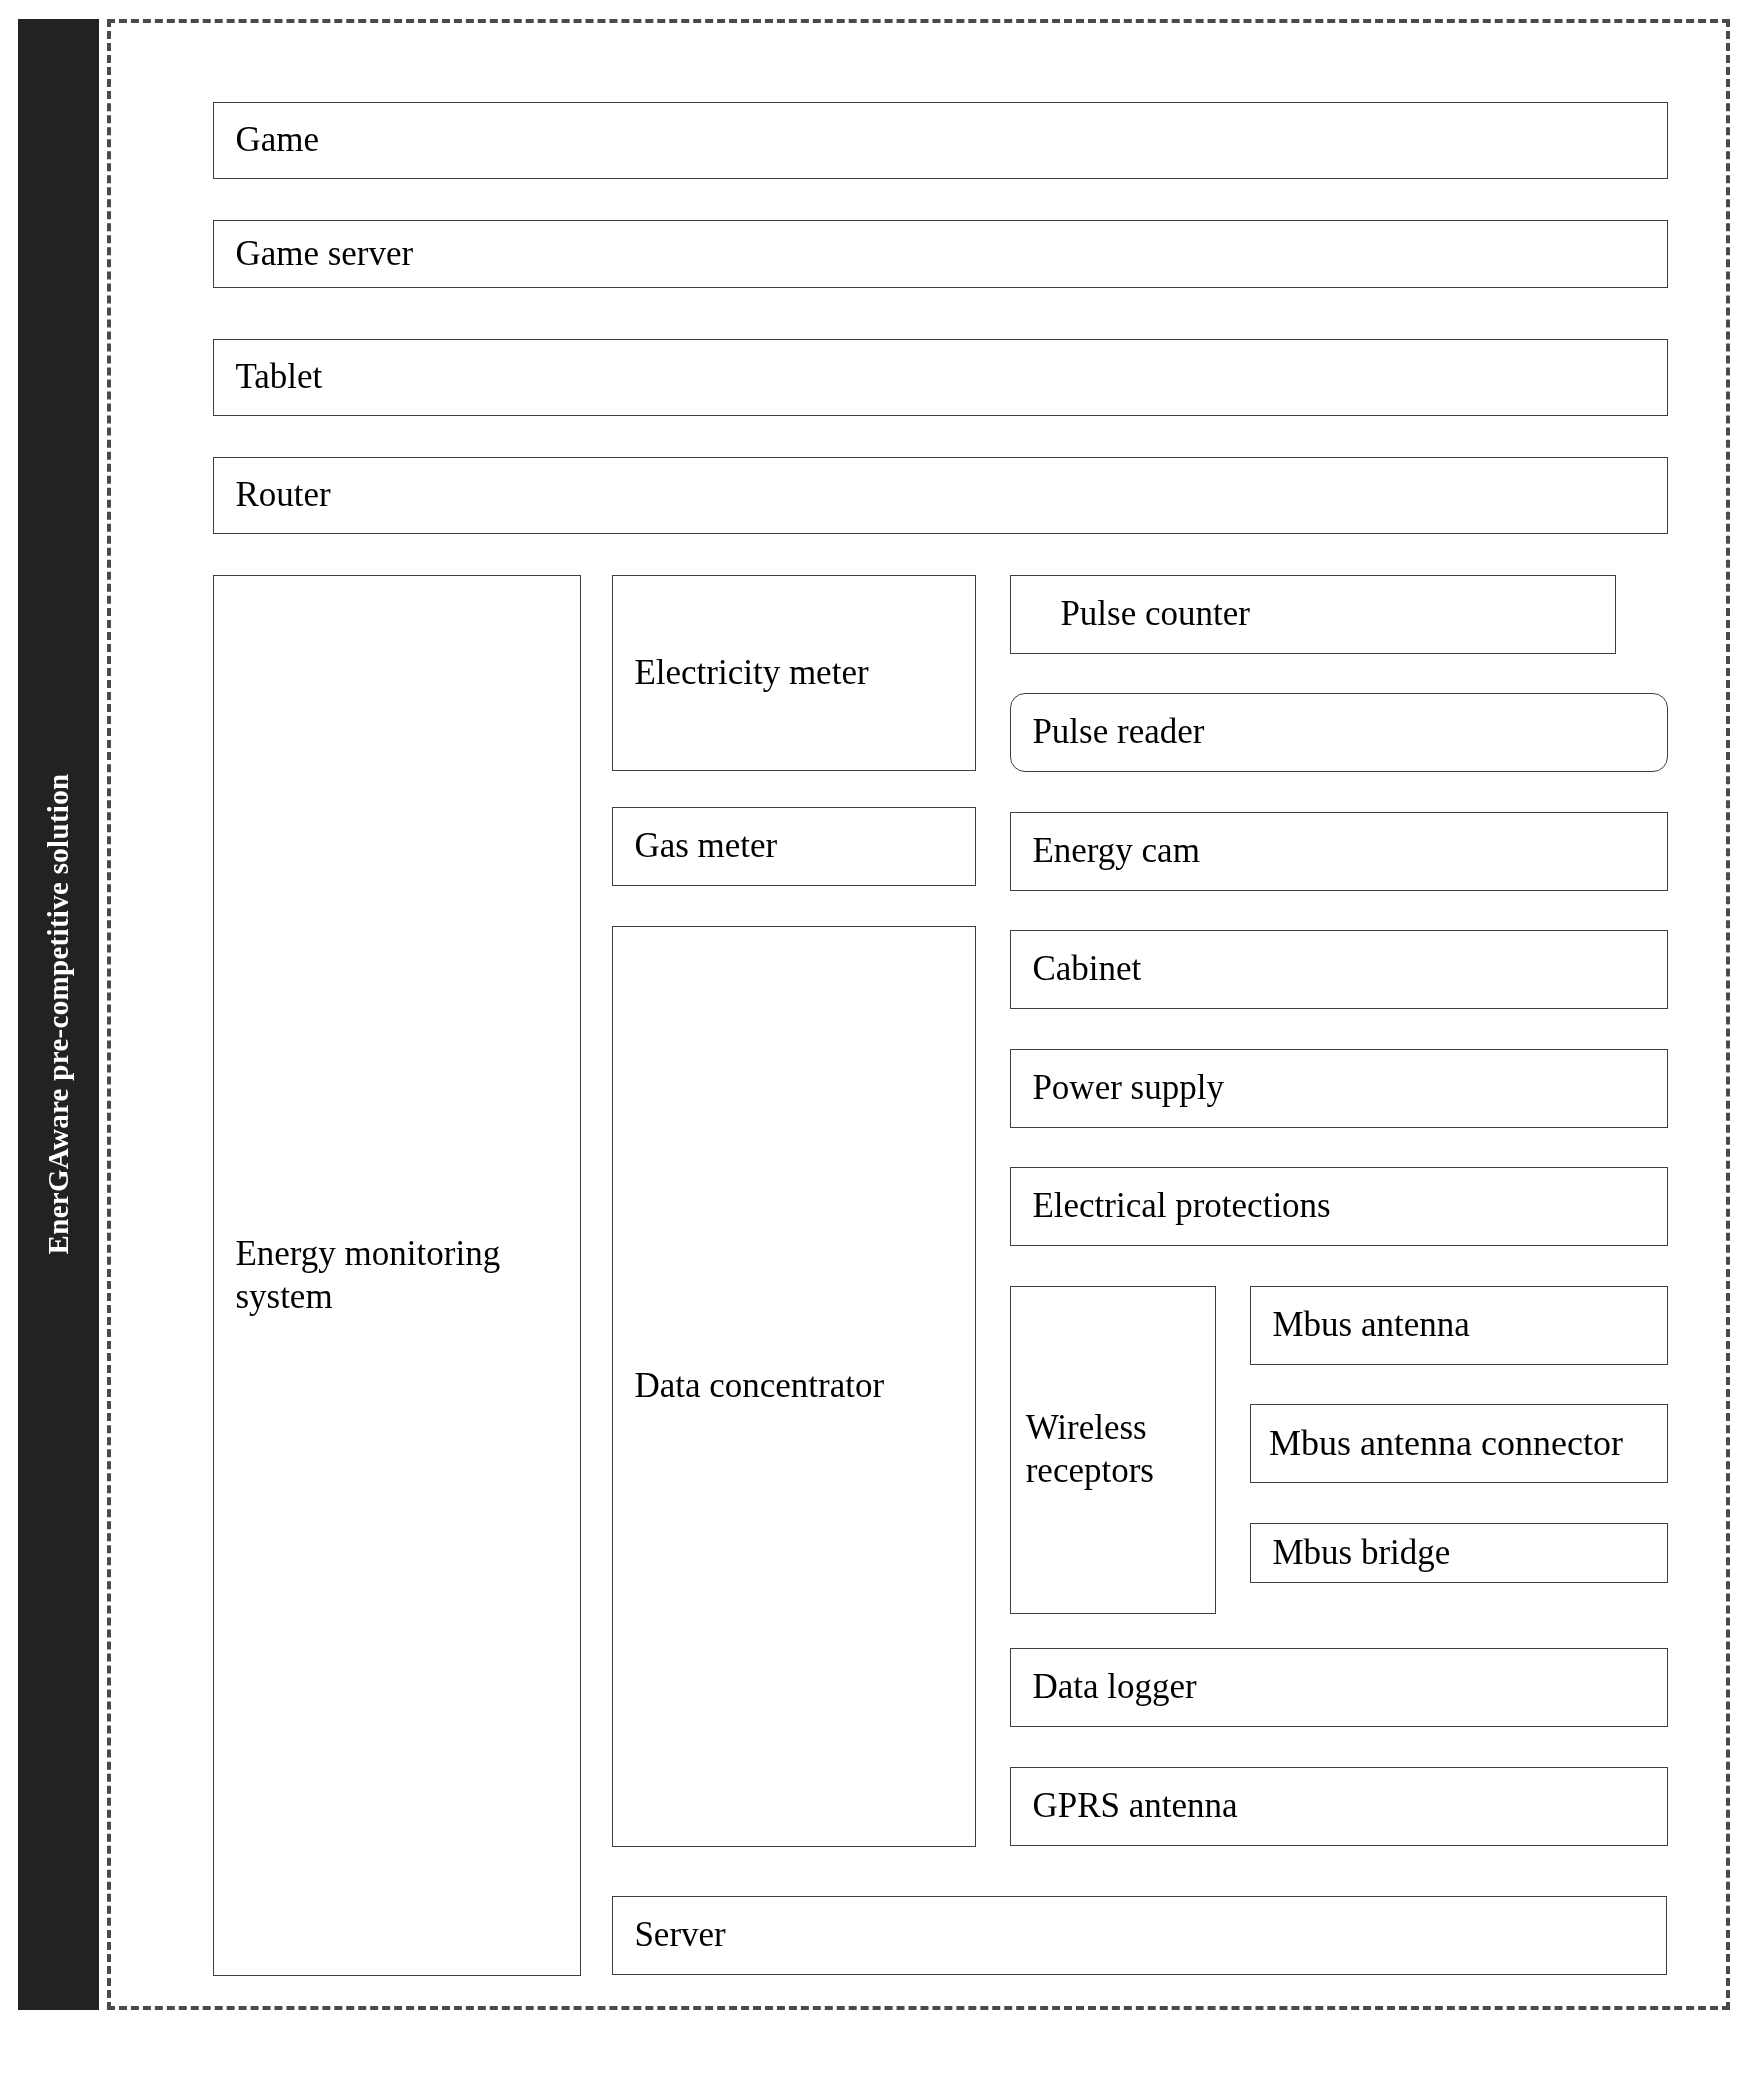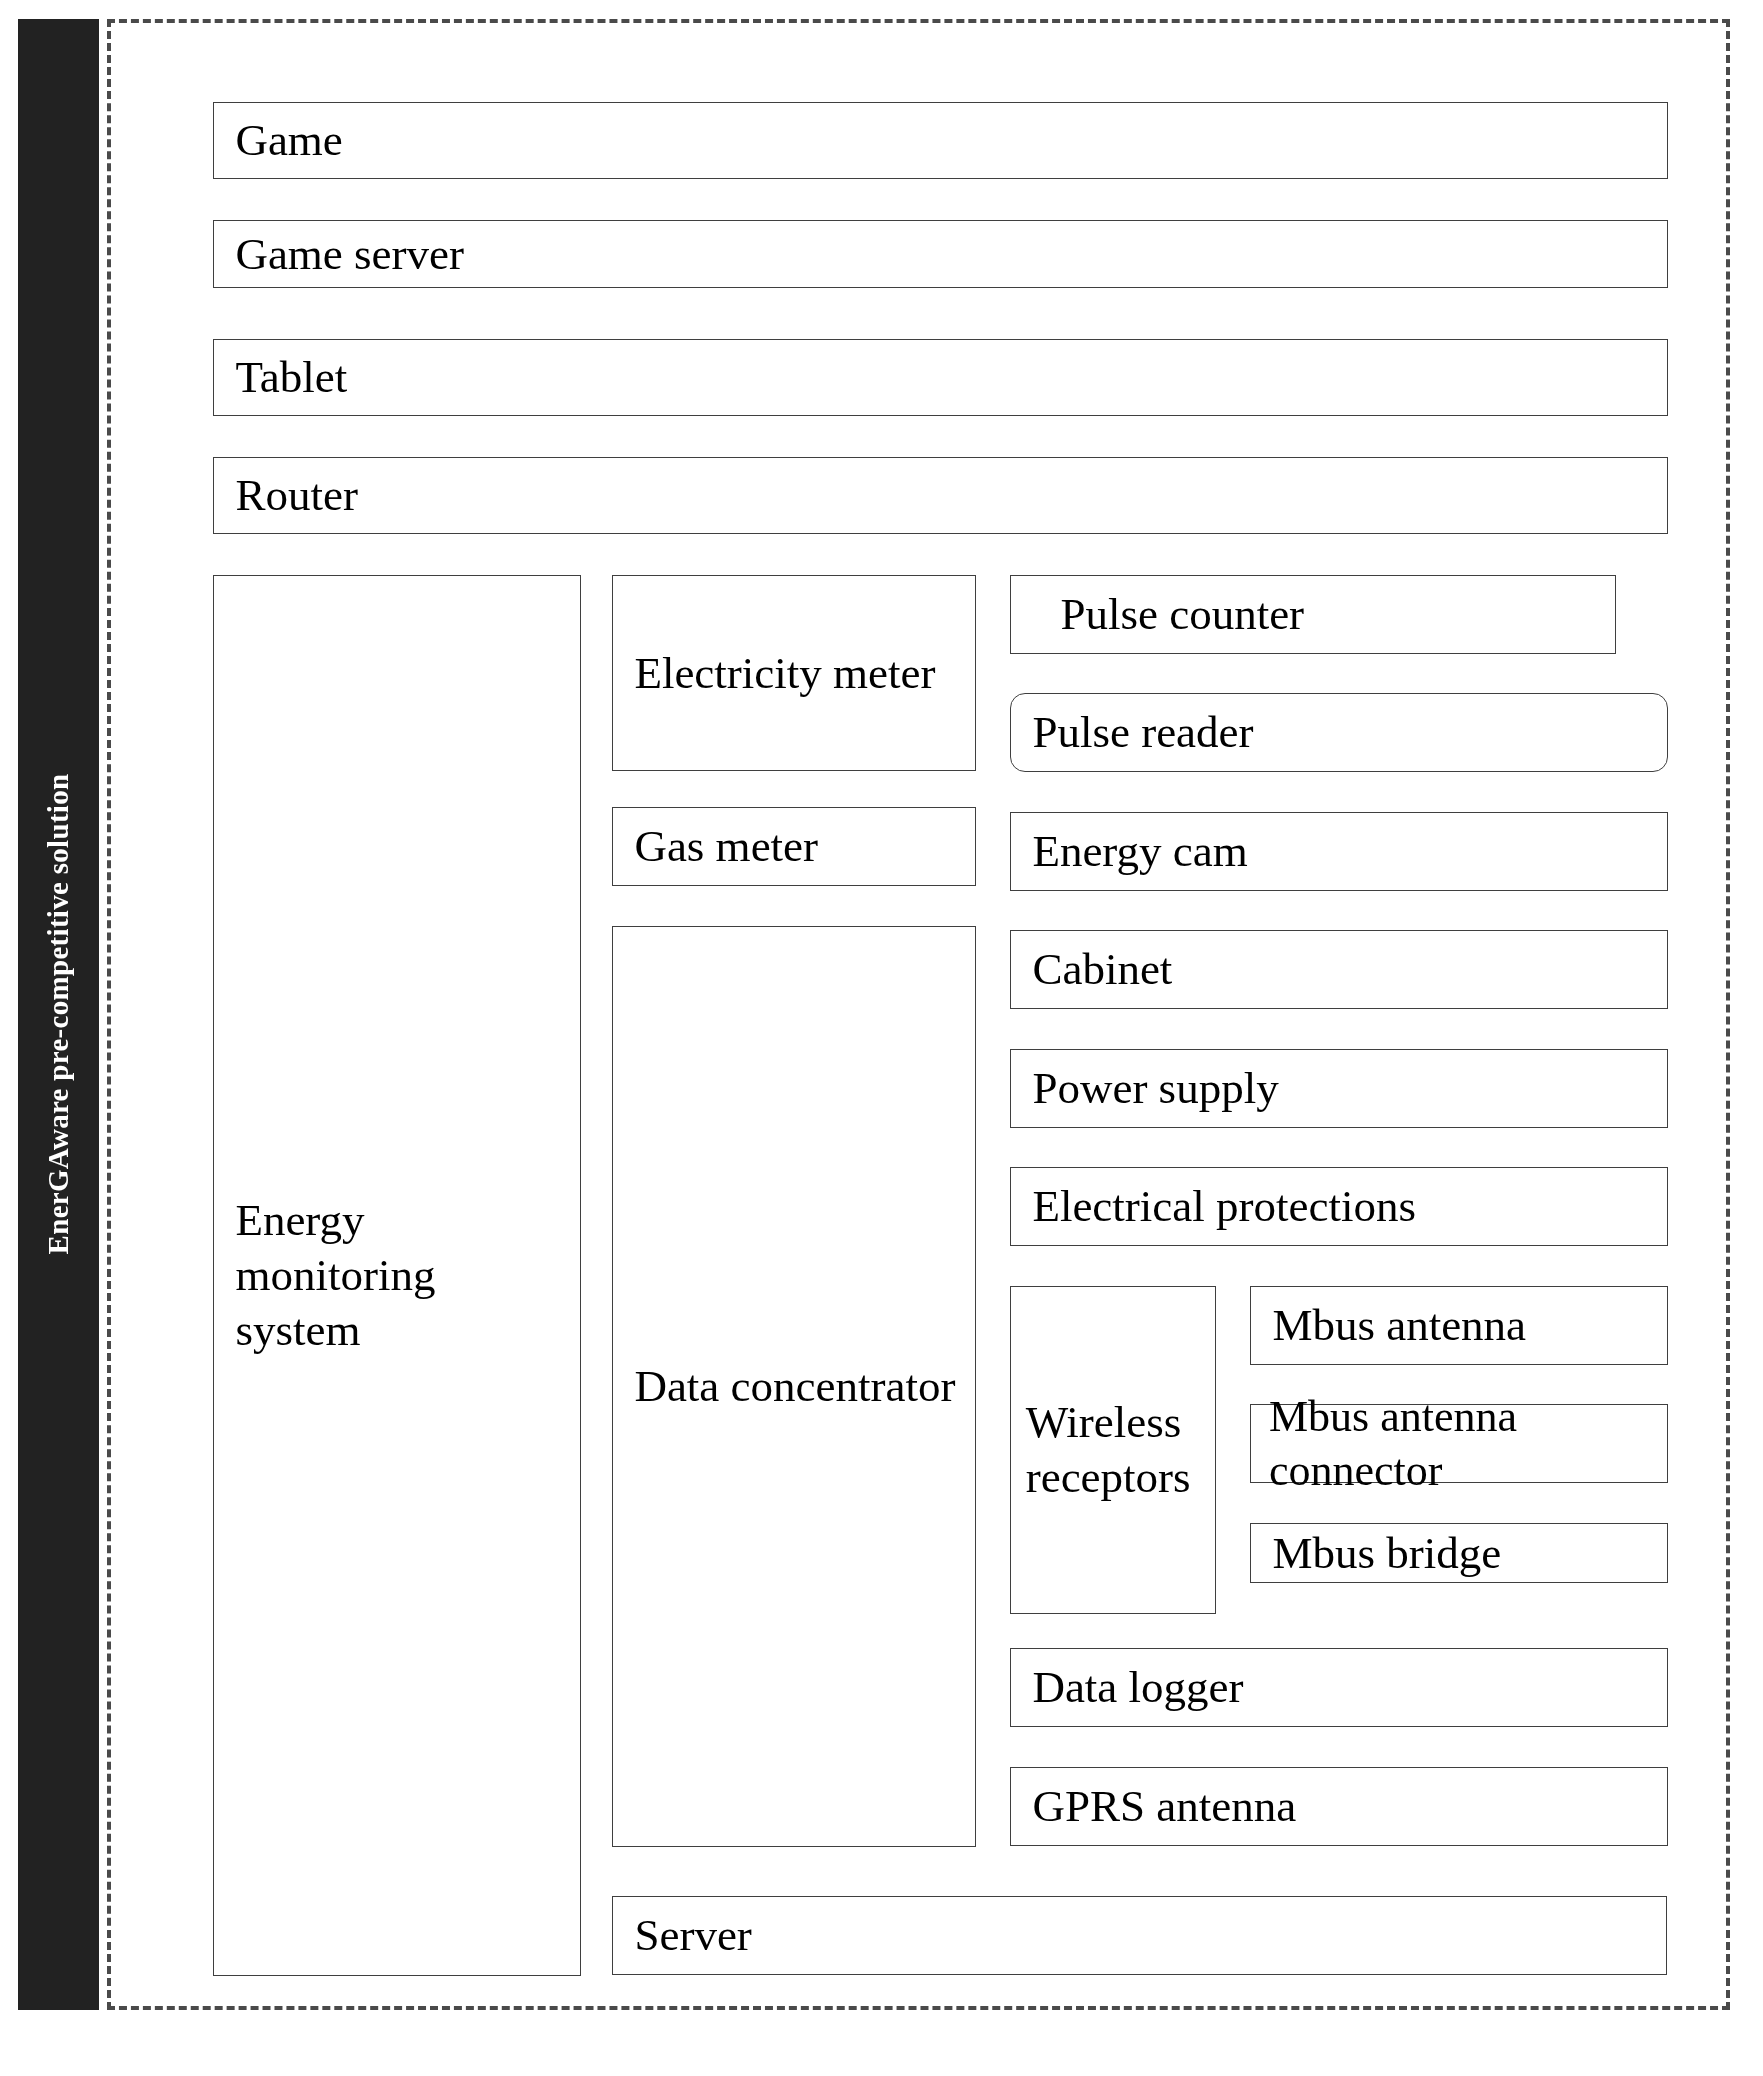--- a/index.html
+++ b/index.html
@@ -35,21 +35,21 @@
     position:absolute;
     border:1.7px solid #3f3f3f;
     background:#ffffff;
     box-sizing:border-box;
     display:flex;
     align-items:center;
   }
   .box > .lbl{
     padding-left:21.4px;
     padding-right:10.2px;
-    font-size:45px;
+    font-size:35px;
     line-height:1.22;
     color:#000000;
   }
   .box.two-line > .lbl{white-space:pre-line;}
 </style>
 </head>
 <body>
 
 <div id="frame"></div>
 
@@ -121,21 +121,21 @@
 <div class="box two-line" style="left:1010px;top:1286px;width:206px;height:328px;">
   <span class="lbl" style="padding-left:14.7px;">Wireless
 receptors</span>
 </div>
 
 <div class="box" style="left:1250px;top:1286px;width:418px;height:79px;">
   <span class="lbl">Mbus antenna</span>
 </div>
 
 <div class="box" style="left:1250px;top:1404px;width:418px;height:79px;">
-  <span class="lbl" style="padding-left:18px;font-size:44px;">Mbus antenna connector</span>
+  <span class="lbl" style="padding-left:18px;font-size:36px;">Mbus antenna connector</span>
 </div>
 
 <div class="box" style="left:1250px;top:1523px;width:418px;height:60px;">
   <span class="lbl">Mbus bridge</span>
 </div>
 
 <div class="box" style="left:1010px;top:1648px;width:658px;height:79px;">
   <span class="lbl">Data logger</span>
 </div>
 

